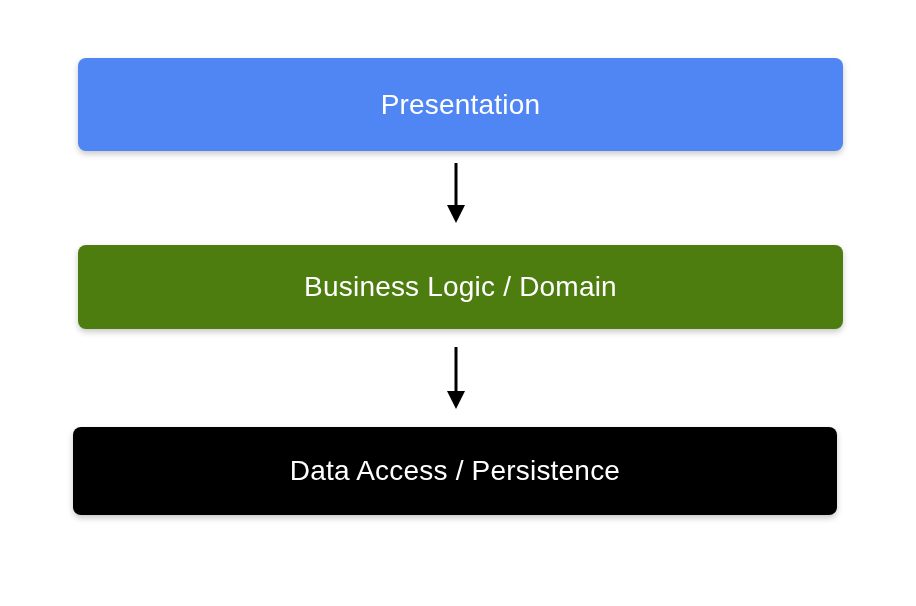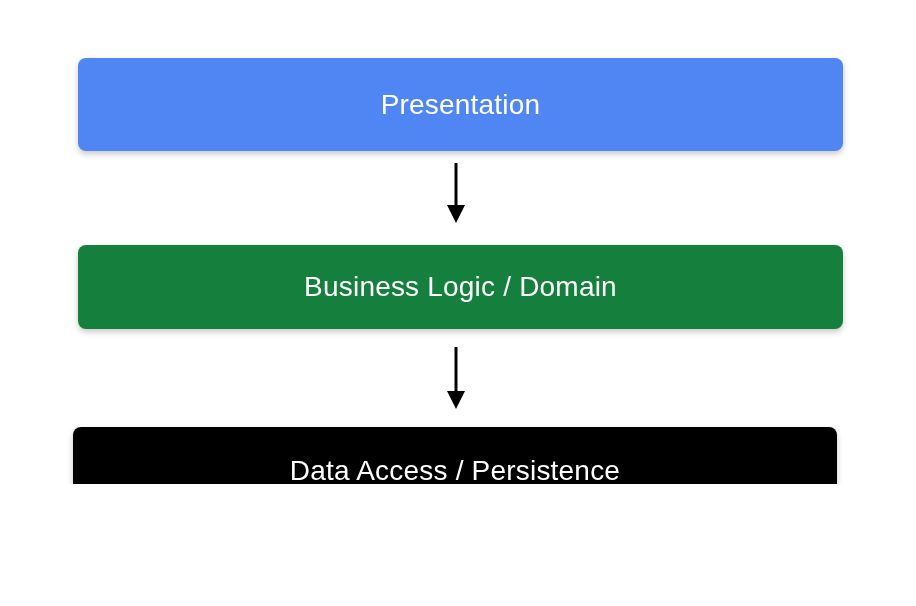--- a/index.html
+++ b/index.html
@@ -7,21 +7,21 @@
     margin: 0;
     padding: 0;
     background: #ffffff;
   }
   body {
     font-family: "Liberation Sans", sans-serif;
   }
   #canvas {
     position: relative;
     width: 916px;
-    height: 484px;
+    height: 606px;
     background: #ffffff;
     overflow: hidden;
   }
   .layer-box {
     position: absolute;
     box-sizing: border-box;
     border-radius: 8px;
     display: flex;
     align-items: center;
     justify-content: center;
@@ -81,21 +81,21 @@
 
   <div class="layer-box" id="box-presentation" style="background:#5085f4">
     <span class="layer-label">Presentation</span>
   </div>
 
   <svg class="connector" id="arrow-1" viewBox="0 0 40 62">
     <line x1="20" y1="0" x2="20" y2="44" stroke="#000000" stroke-width="3"></line>
     <polygon points="20,60 11,42 29,42" fill="#000000"></polygon>
   </svg>
 
-  <div class="layer-box" id="box-business" style="background:#15803d">
+  <div class="layer-box" id="box-business" style="background:#4d7c0f">
     <span class="layer-label">Business Logic / Domain</span>
   </div>
 
   <svg class="connector" id="arrow-2" viewBox="0 0 40 64">
     <line x1="20" y1="0" x2="20" y2="46" stroke="#000000" stroke-width="3"></line>
     <polygon points="20,62 11,44 29,44" fill="#000000"></polygon>
   </svg>
 
   <div class="layer-box" id="box-data" style="background:#000000">
     <span class="layer-label">Data Access / Persistence</span>

